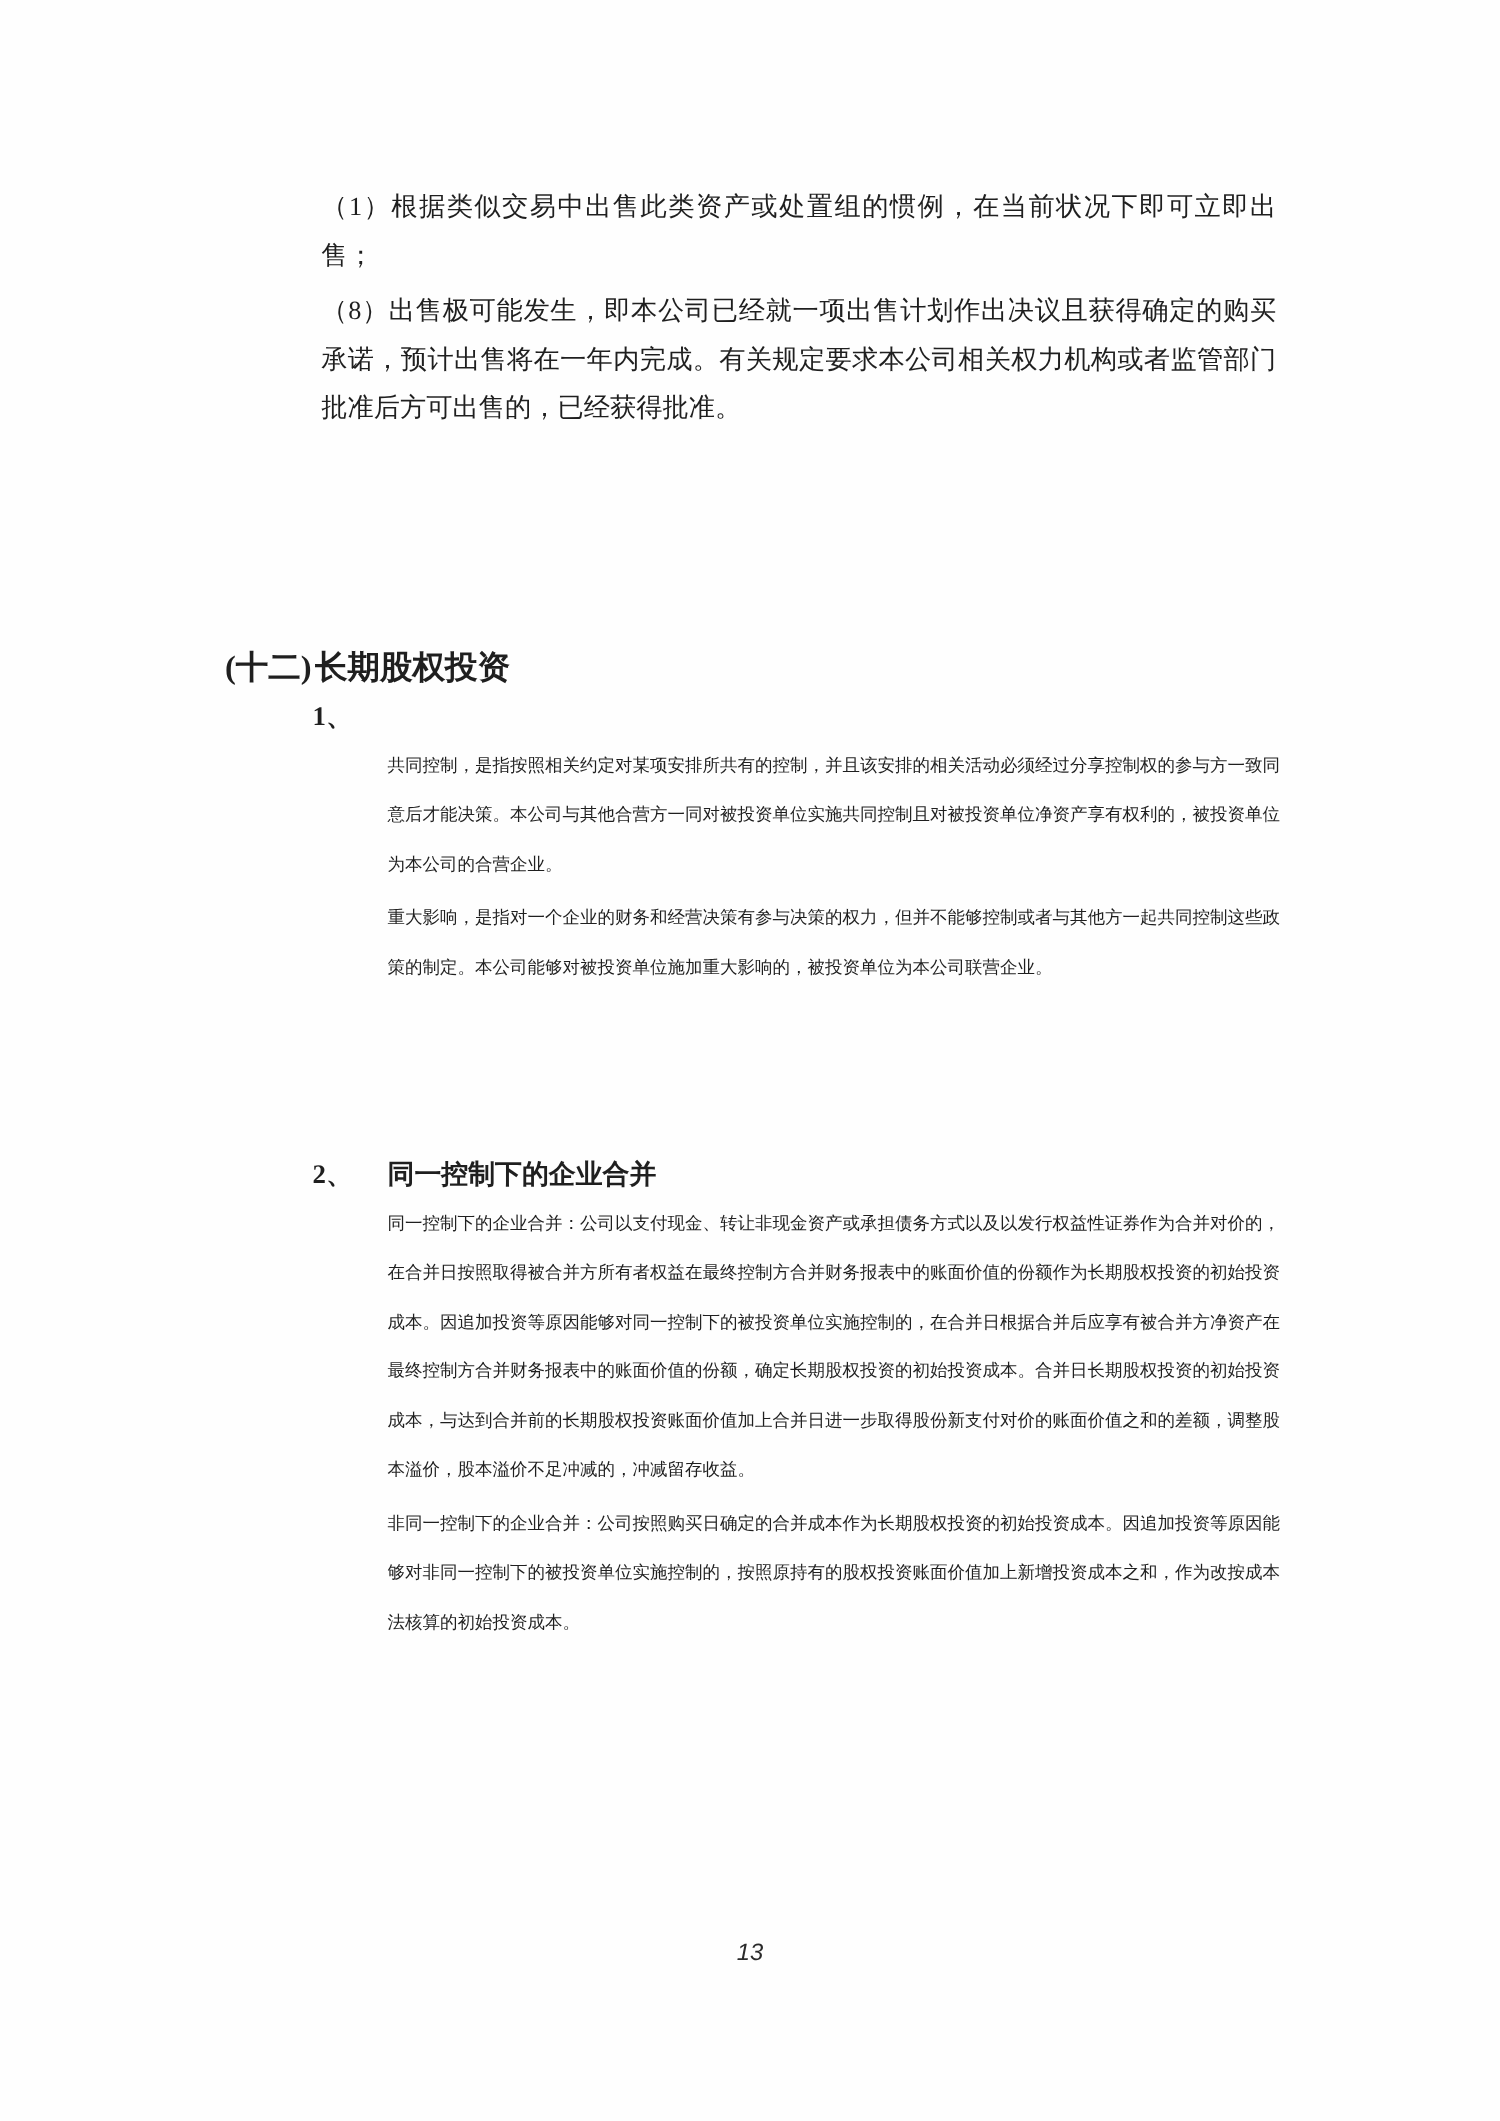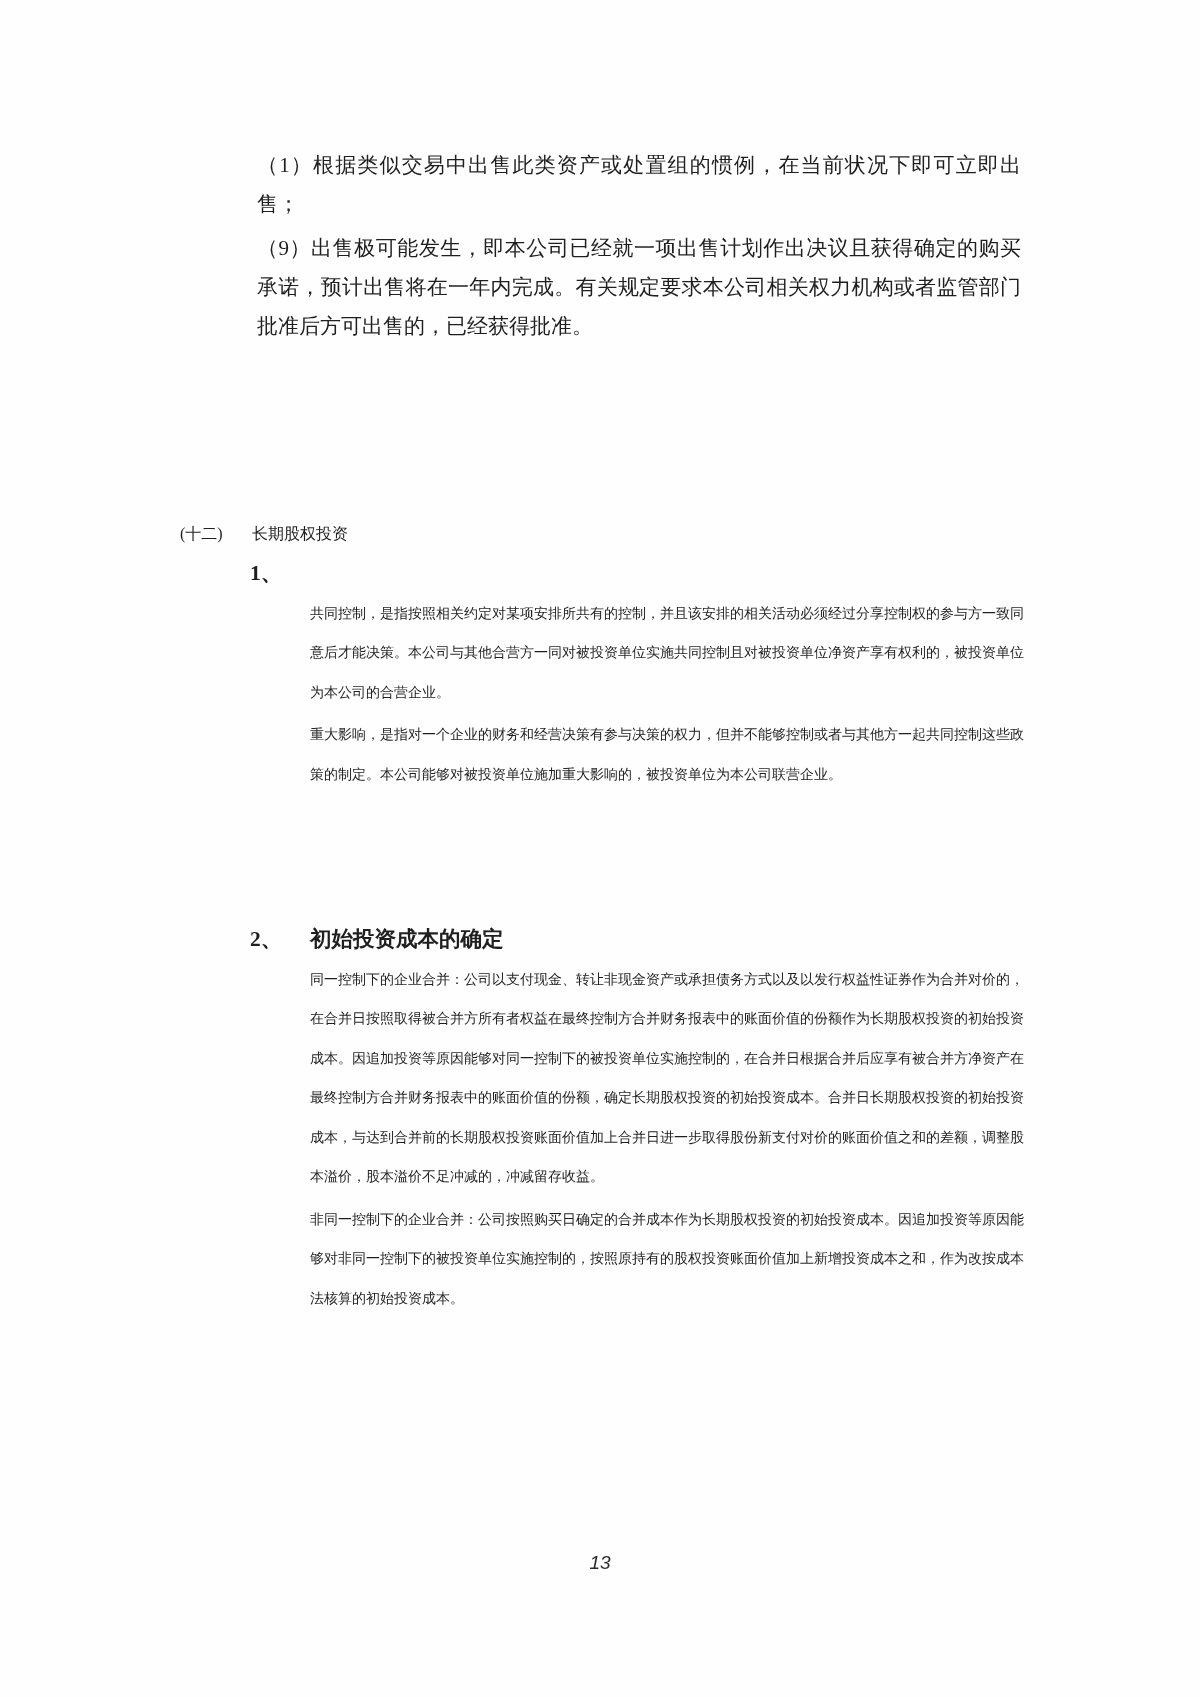--- a/index.html
+++ b/index.html
@@ -24,22 +24,22 @@
     text-align: justify;
     text-justify: inter-ideograph;
   }
   .intro p { margin: 0 0 5px 0; }
   .section-heading {
     position: absolute;
     left: 180px;
     top: 514px;
     display: flex;
     align-items: baseline;
-    font-size: 16px;
-    font-weight: normal;
+    font-size: 26px;
+    font-weight: bold;
     line-height: 40px;
   }
   .section-label { width: 72px; }
   .subsection { position: absolute; left: 250px; width: 776px; }
   .subsection-1 { top: 554px; }
   .subsection-2 { top: 920px; }
   .sub-heading {
     display: flex;
     align-items: baseline;
     font-weight: bold;
@@ -68,42 +68,42 @@
     font-style: italic;
   }
 </style>
 </head>
 <body>
 
 <div class="page">
 
   <div class="intro">
     <p>（1）根据类似交易中出售此类资产或处置组的惯例，在当前状况下即可立即出售；</p>
-    <p>（9）出售极可能发生，即本公司已经就一项出售计划作出决议且获得确定的购买承诺，预计出售将在一年内完成。有关规定要求本公司相关权力机构或者监管部门批准后方可出售的，已经获得批准。</p>
+    <p>（8）出售极可能发生，即本公司已经就一项出售计划作出决议且获得确定的购买承诺，预计出售将在一年内完成。有关规定要求本公司相关权力机构或者监管部门批准后方可出售的，已经获得批准。</p>
   </div>
 
   <div class="section-heading">
     <span class="section-label">(十二)</span>
     <span class="section-title">长期股权投资</span>
   </div>
 
   <div class="subsection subsection-1">
     <div class="sub-heading">
       <span class="sub-number">1、</span>
     </div>
     <div class="sub-body">
       <p>共同控制，是指按照相关约定对某项安排所共有的控制，并且该安排的相关活动必须经过分享控制权的参与方一致同意后才能决策。本公司与其他合营方一同对被投资单位实施共同控制且对被投资单位净资产享有权利的，被投资单位为本公司的合营企业。</p>
       <p>重大影响，是指对一个企业的财务和经营决策有参与决策的权力，但并不能够控制或者与其他方一起共同控制这些政策的制定。本公司能够对被投资单位施加重大影响的，被投资单位为本公司联营企业。</p>
     </div>
   </div>
 
   <div class="subsection subsection-2">
     <div class="sub-heading">
       <span class="sub-number">2、</span>
-      <span class="sub-title">初始投资成本的确定</span>
+      <span class="sub-title">同一控制下的企业合并</span>
     </div>
     <div class="sub-body">
       <p>同一控制下的企业合并：公司以支付现金、转让非现金资产或承担债务方式以及以发行权益性证券作为合并对价的，在合并日按照取得被合并方所有者权益在最终控制方合并财务报表中的账面价值的份额作为长期股权投资的初始投资成本。因追加投资等原因能够对同一控制下的被投资单位实施控制的，在合并日根据合并后应享有被合并方净资产在最终控制方合并财务报表中的账面价值的份额，确定长期股权投资的初始投资成本。合并日长期股权投资的初始投资成本，与达到合并前的长期股权投资账面价值加上合并日进一步取得股份新支付对价的账面价值之和的差额，调整股本溢价，股本溢价不足冲减的，冲减留存收益。</p>
       <p>非同一控制下的企业合并：公司按照购买日确定的合并成本作为长期股权投资的初始投资成本。因追加投资等原因能够对非同一控制下的被投资单位实施控制的，按照原持有的股权投资账面价值加上新增投资成本之和，作为改按成本法核算的初始投资成本。</p>
     </div>
   </div>
 
   <div class="page-number">13</div>
 
 </div>

